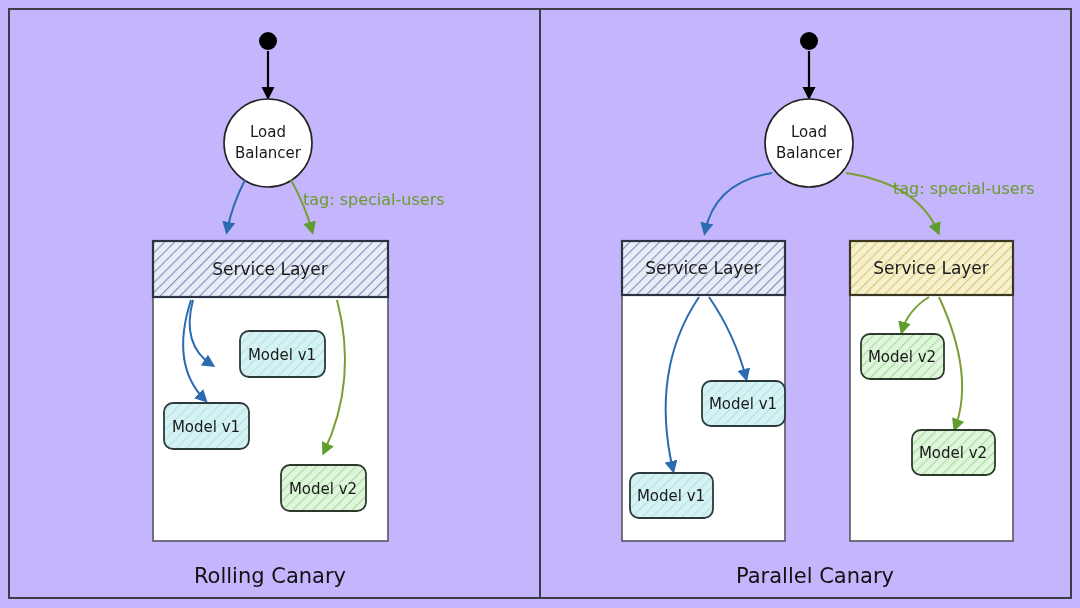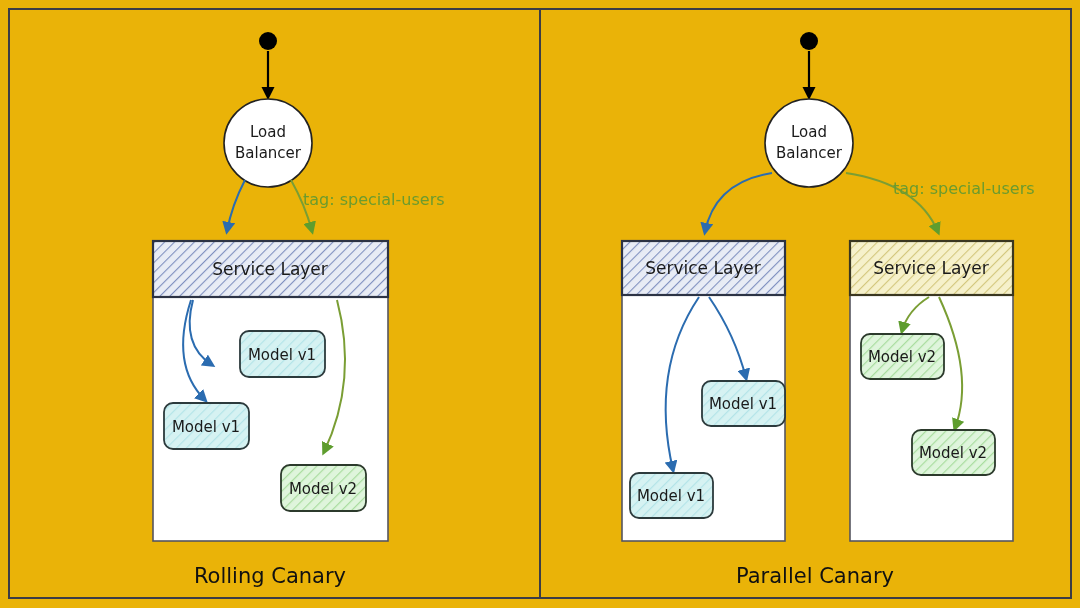--- a/index.html
+++ b/index.html
@@ -7,21 +7,21 @@
     padding: 0;
     background: #ffffff;
   }
   body {
     font-family: "DejaVu Sans", sans-serif;
   }
   #canvas {
     position: relative;
     width: 1080px;
     height: 608px;
-    background: #eab308;
+    background: #c4b5fd;
     overflow: hidden;
   }
   #diagram-svg {
     position: absolute;
     left: 0;
     top: 0;
     width: 1080px;
     height: 608px;
   }
   .node-label {

